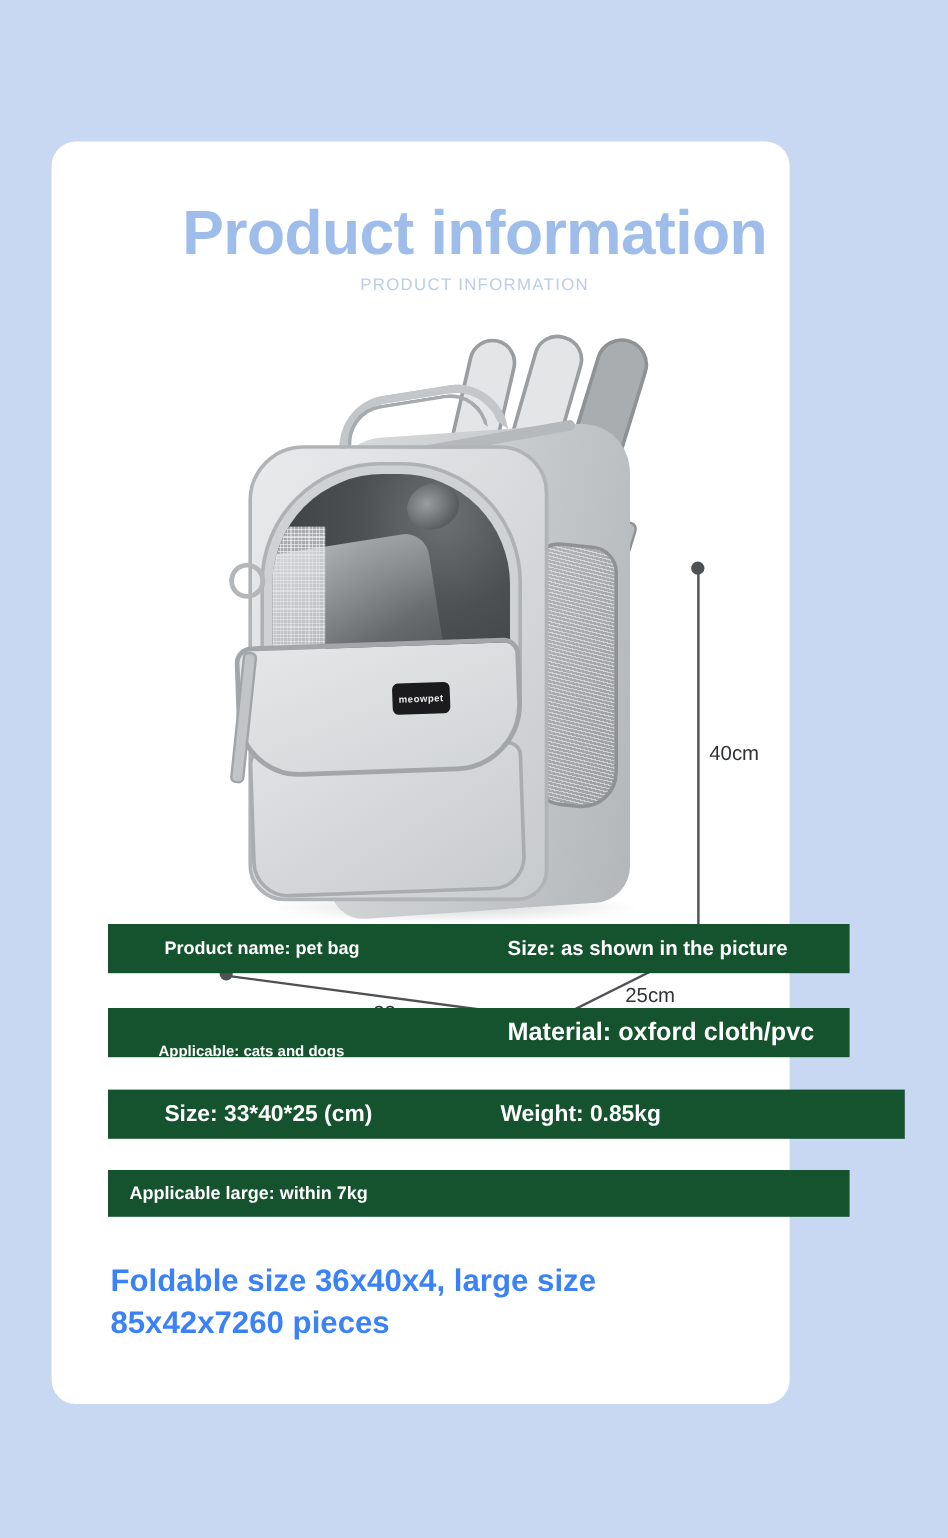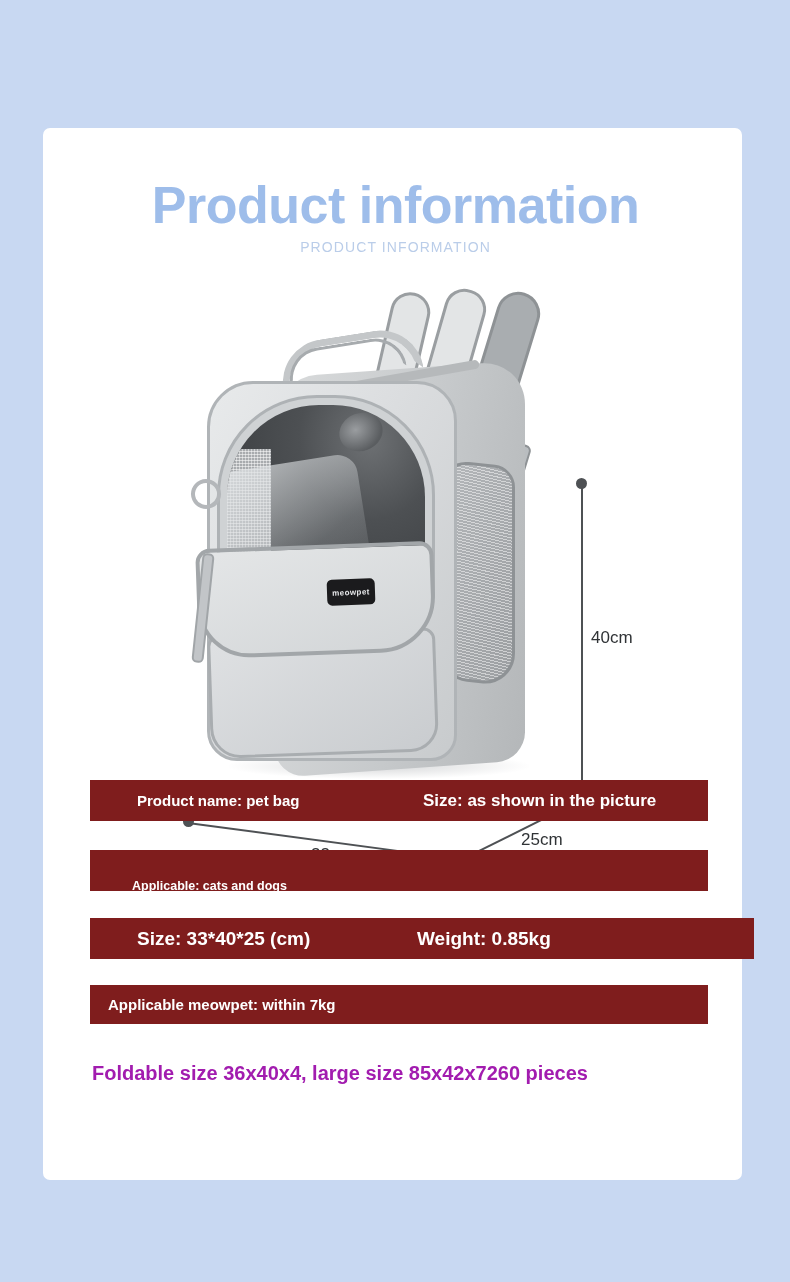--- a/index.html
+++ b/index.html
@@ -12,25 +12,25 @@
     background: #c8d8f2;
     font-family: "Liberation Sans", sans-serif;
     overflow: hidden;
     position: relative;
   }
 
   
   .card {
     position: absolute;
     left: 43px;
-    top: 128px;
-    width: 699px;
+    top: 118px;
+    width: 615px;
     height: 1052px;
     background: #ffffff;
-    border-radius: 7px;
+    border-radius: 20px;
   }
 
   
   .title-block {
     position: absolute;
     left: 0;
     top: 50px;
     width: 705px;
     text-align: center;
   }
@@ -355,21 +355,21 @@
     transform-origin: left center;
     transform: rotate(-26.5deg);
   }
   .d-label { left: 478px; top: 552px; }
 
   
   .spec-bar {
     position: absolute;
     left: 47px;
     width: 618px;
-    background: #7f1d1d;
+    background: #14532d;
     display: flex;
     align-items: center;
   }
   .spec-bar.r1 { top: 652px; height: 41px; }
   .spec-bar.r2 { top: 722px; height: 41px; }
   .spec-bar.r3 { top: 790px; height: 41px; padding-left: 46px; }
   .spec-bar.r4 { top: 857px; height: 39px; }
 
   .spec-cell {
     color: #ffffff;
@@ -388,23 +388,23 @@
   .r3 .cell-b { position: absolute; left: 327px; font-size: 19px; }
   
   .r4 .cell-a { position: absolute; left: 18px;  font-size: 15px; }
 
   
   .footer-note {
     position: absolute;
     left: 49px;
     top: 932px;
     width: 540px;
-    font-size: 20px;
+    font-size: 26px;
     font-weight: bold;
-    color: #a21caf;
+    color: #3b82f6;
     line-height: 1.33;
   }
 </style>
 </head>
 <body>
 
 <div class="card">
 
   <div class="title-block">
     <div class="title-main">Product information</div>
@@ -463,26 +463,27 @@
     <div class="dim-label d-label">25cm</div>
   </div>
 
   <div class="spec-bar r1">
     <span class="spec-cell cell-a">Product name: pet bag</span>
     <span class="spec-cell cell-b">Size: as shown in the picture</span>
   </div>
 
   <div class="spec-bar r2">
     <span class="spec-cell cell-a">Applicable: cats and dogs</span>
+    <span class="spec-cell cell-b">Material: oxford cloth/pvc</span>
   </div>
 
   <div class="spec-bar r3">
     <span class="spec-cell cell-a">Size: 33*40*25 (cm)</span>
     <span class="spec-cell cell-b">Weight: 0.85kg</span>
   </div>
 
   <div class="spec-bar r4">
-    <span class="spec-cell cell-a">Applicable meowpet: within 7kg</span>
+    <span class="spec-cell cell-a">Applicable large: within 7kg</span>
   </div>
 
   <div class="footer-note">Foldable size 36x40x4, large size 85x42x7260 pieces</div>
 
 </div>
 
 </body></html>

